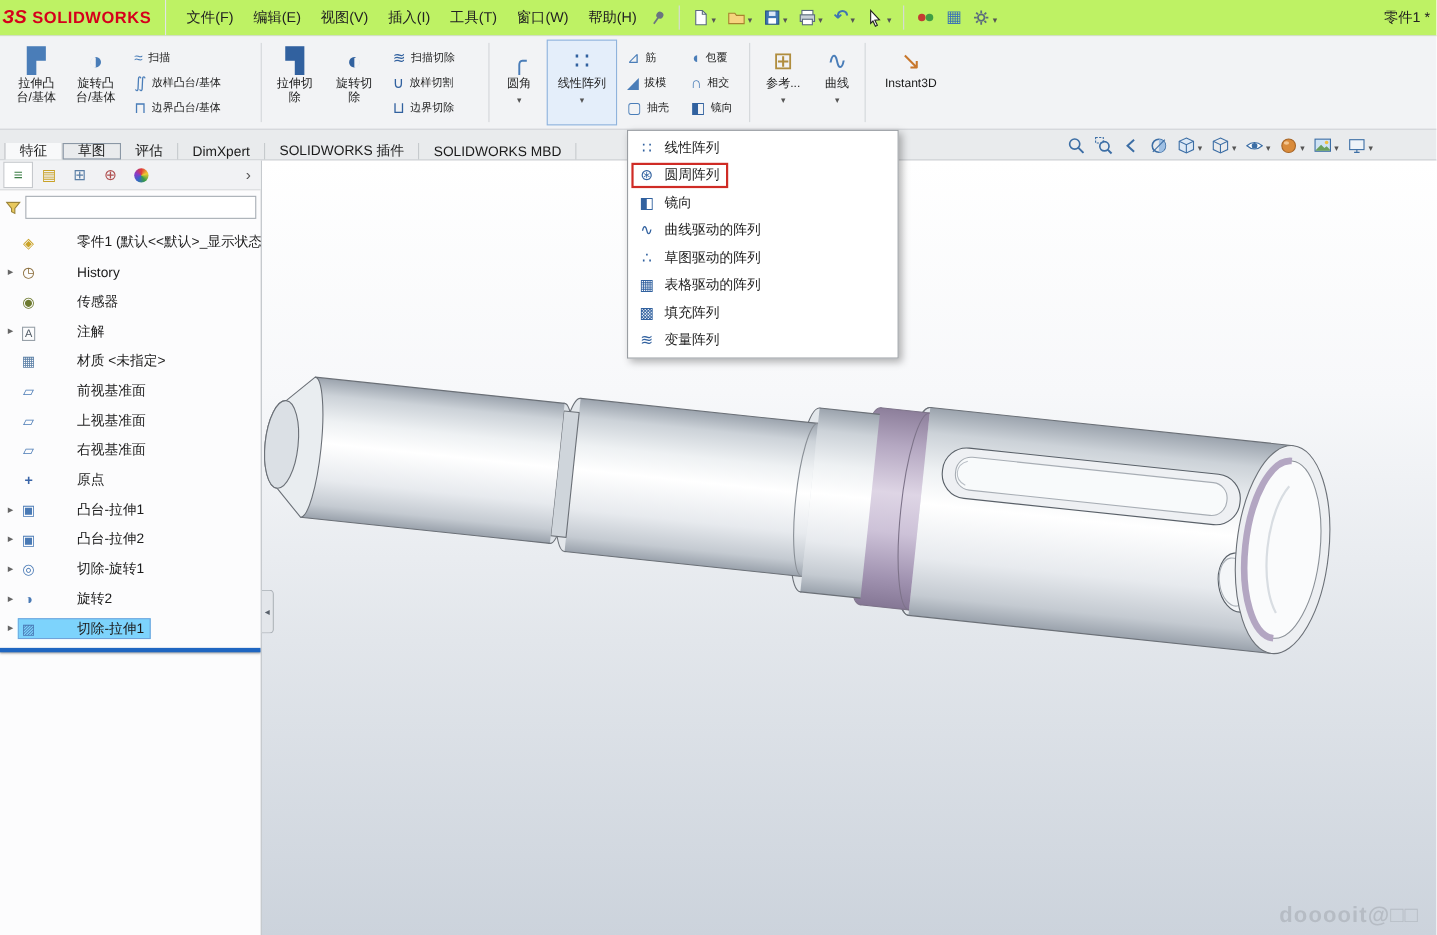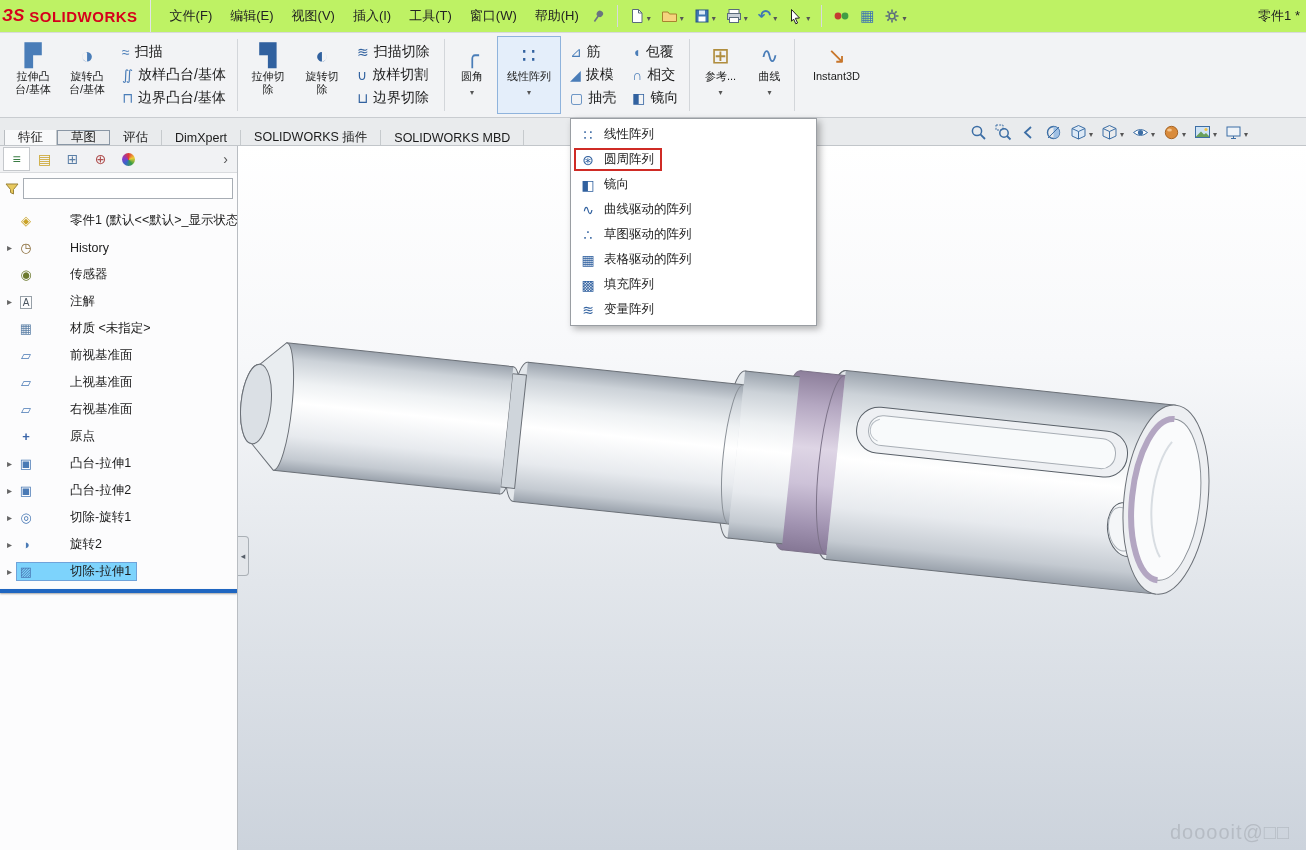--- a/index.html
+++ b/index.html
@@ -29,21 +29,21 @@
   .rb-big { width:52px; display:flex; flex-direction:column; align-items:center;
             padding-top:3px; font-size:11px; line-height:13px; text-align:center; margin:1px; border:1px solid transparent; }
   .rb-big.w64 { width:64px; } .rb-big.w74 { width:74px; } .rb-big.w46 { width:46px; } .rb-big.w42 { width:42px; }
   .rb-big.active { background:#e4eefa; border:1px solid #8fb3dc; }
   .rb-icon { height:30px; display:flex; align-items:center; justify-content:center; }
   .rb-icon::before { font-size:22px; }
   .rb-line { display:block; }
   .rb-big .dd { margin-top:2px; }
   .rb-stack { display:flex; flex-direction:column; justify-content:center; gap:1px; padding:0 4px; }
   .rb-stack.w120 { min-width:120px; } .rb-stack.w92 { min-width:92px; } .rb-stack.w58 { min-width:58px; }
-  .rb-small { display:flex; align-items:center; gap:5px; font-size:14px; height:22px; padding:0 3px; border:1px solid transparent; }
+  .rb-small { display:flex; align-items:center; gap:5px; font-size:10px; height:22px; padding:0 3px; border:1px solid transparent; }
   .si::before { font-size:14px; }
   .rb-sep { width:1px; background:#d3d6da; margin:4px 3px; }
 
   
   [data-icon="extrude-boss"]::before { content:"▛"; color:#4a7db8; }
   [data-icon="revolve-boss"]::before { content:"◑"; color:#4a7db8; }
   [data-icon="swept"]::before { content:"≈"; color:#4a7db8; }
   [data-icon="loft"]::before { content:"∬"; color:#4a7db8; }
   [data-icon="boundary"]::before { content:"⊓"; color:#4a7db8; }
   [data-icon="extrude-cut"]::before { content:"▜"; color:#31619f; }
@@ -120,21 +120,21 @@
   .rollback { height:4px; background:#1f66c1; margin-top:4px; width:100%; box-shadow:0 1px 2px rgba(0,0,0,.35); }
   .panel-handle { position:absolute; left:238px; top:390px; width:11px; height:40px; background:#e3e6ea;
                   border:1px solid #aab0b6; border-left:none; border-radius:0 4px 4px 0; z-index:6;
                   display:flex; align-items:center; justify-content:center; font-size:9px; color:#58606a; }
   .panel-handle::before { content:"◂"; }
 
   
   .viewport { position:absolute; left:238px; top:0; right:0; bottom:0;
               background:linear-gradient(180deg,#ffffff 0%,#f7f8fa 30%,#e2e6eb 62%,#ccd3dc 100%); }
   .part-svg { position:absolute; inset:0; width:100%; height:100%; }
-  .watermark { position:absolute; right:16px; bottom:6px; font-size:20px; font-weight:normal;
+  .watermark { position:absolute; right:16px; bottom:6px; font-size:20px; font-weight:bold;
                color:#b6bcc4; letter-spacing:1px; }
 
   
   .pattern-menu { position:absolute; left:570px; top:118px; width:247px; background:#fff;
                   border:1px solid #9a9ea3; box-shadow:3px 3px 7px rgba(0,0,0,.3); z-index:40; padding:3px 0; }
   .pm-item { height:25px; display:flex; align-items:center; padding:0 5px; font-size:12.5px; }
   .pm-box { display:inline-flex; align-items:center; gap:7px; padding:1px 6px 1px 3px; }
   .mi { width:18px; text-align:center; font-size:14px; }
   .pm-item[data-state="highlight"] .pm-box { outline:2px solid #cf2b25; }
 </style>

